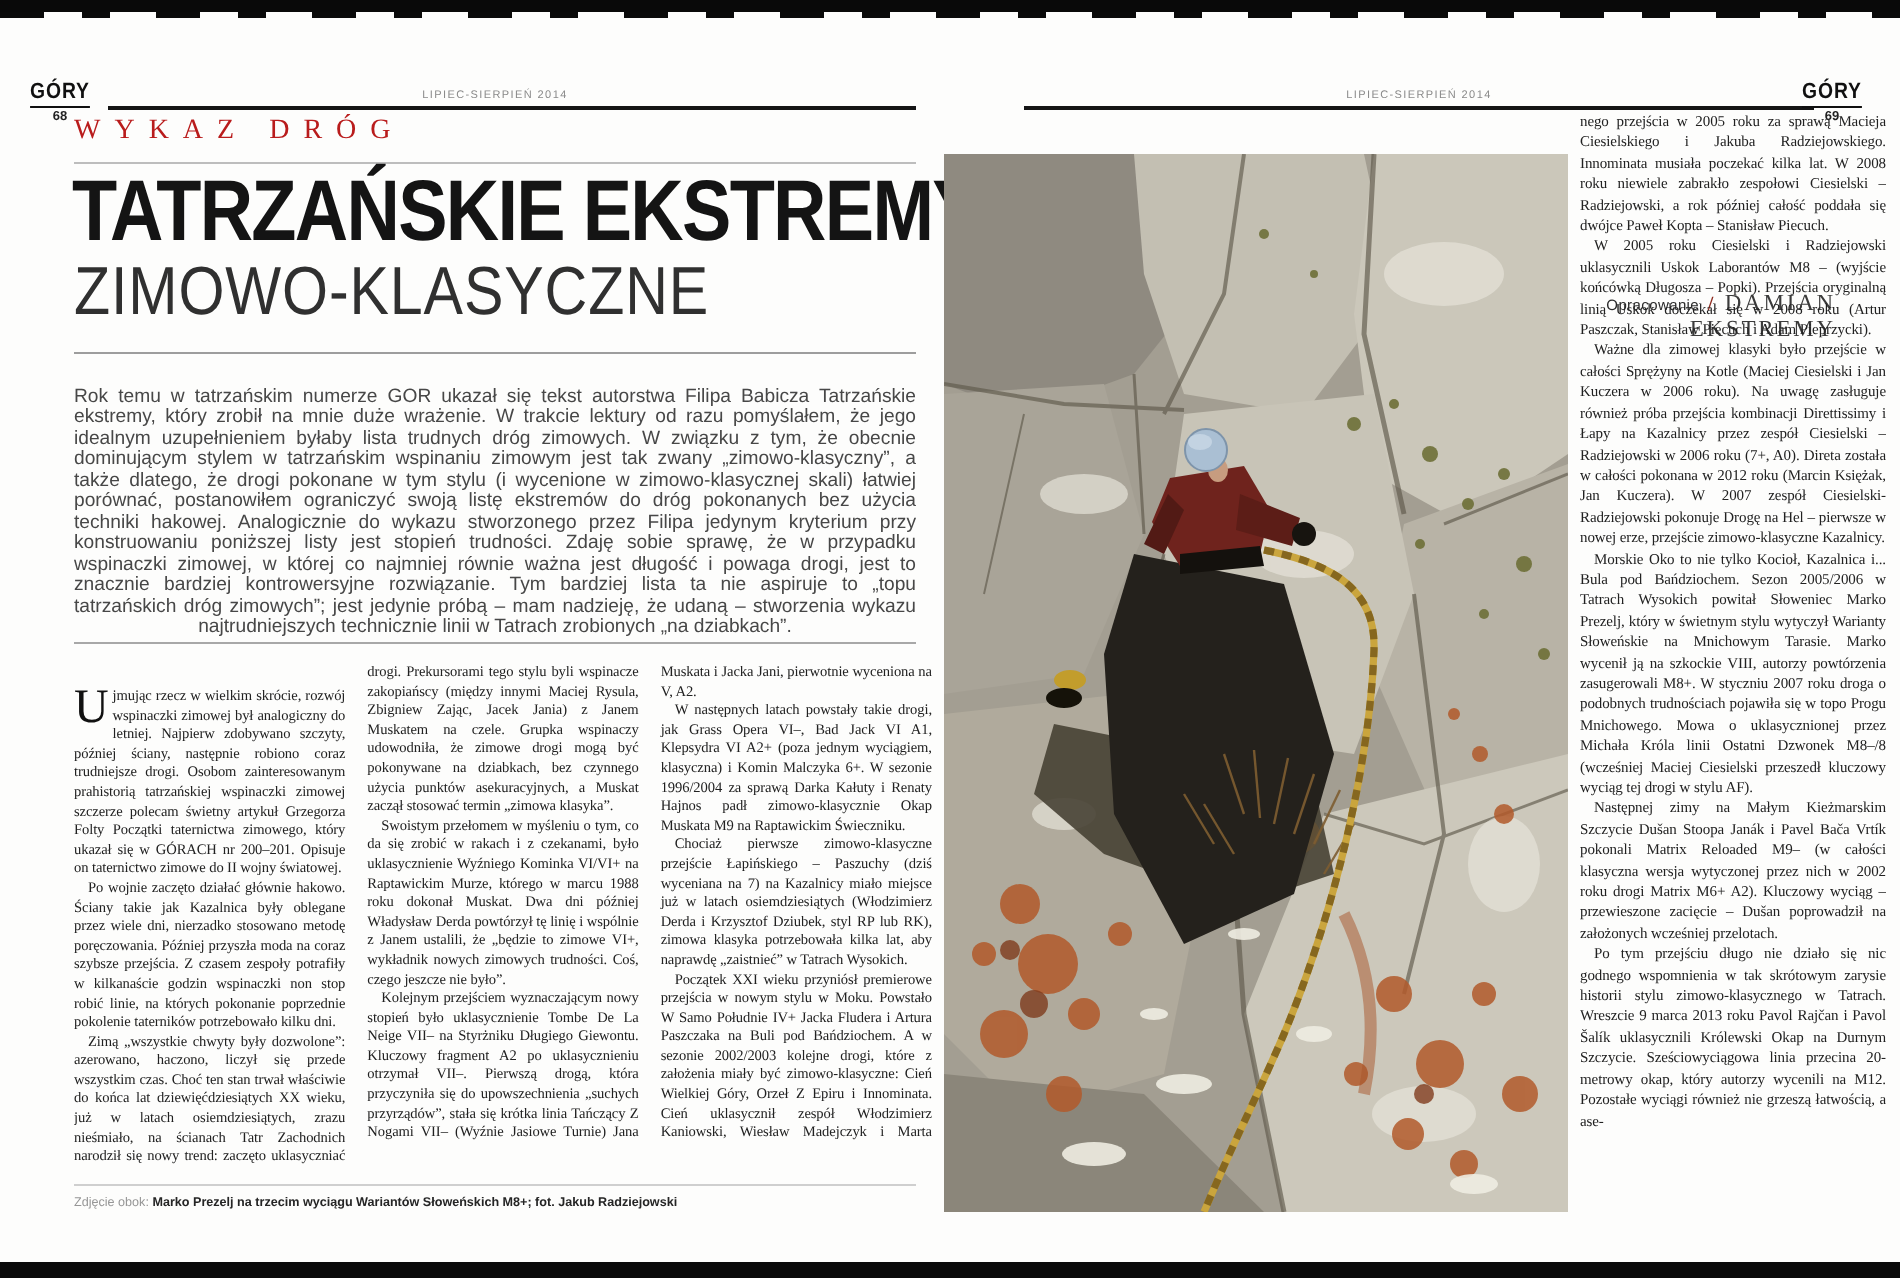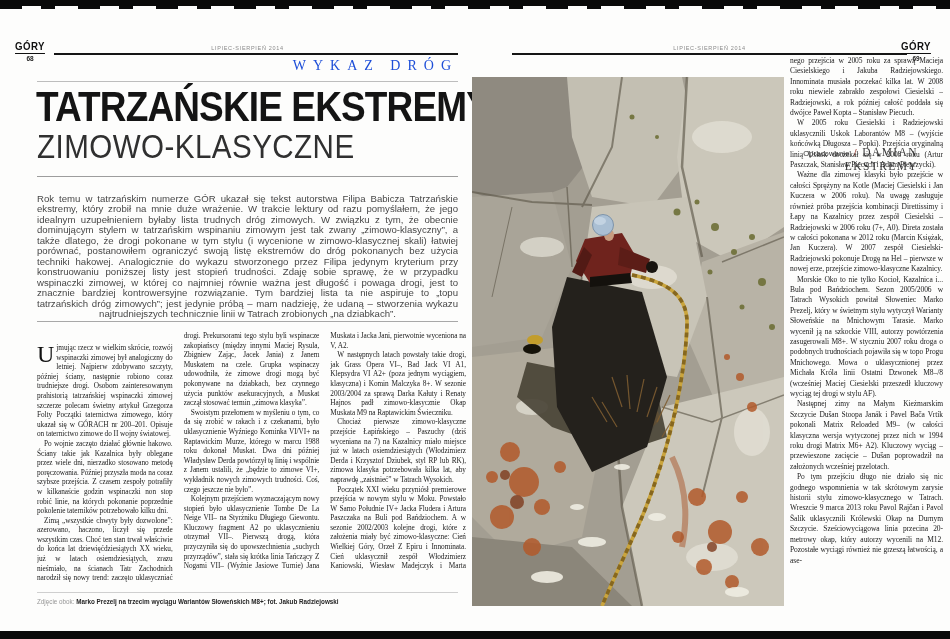--- a/index.html
+++ b/index.html
@@ -18,22 +18,22 @@
   .logo-left{left:10px;}
   .logo-right{left:896px;}
   .issue-date{position:absolute;top:45px;font-size:5.5px;color:#8a8a8a;letter-spacing:.7px;text-align:center;}
   .issue-date.left{left:37px;width:421px;}
   .issue-date.right{left:512px;width:395px;}
   .head-rule{position:absolute;top:53px;height:2px;background:#151515;}
   .head-rule.left{left:54px;width:404px;}
   .head-rule.right{left:512px;width:395px;}
 
   
-  .kicker{position:absolute;top:58px;left:37px;width:421px;text-align:right;
-      font-family:"Liberation Serif",serif;font-size:14px;letter-spacing:7px;color:#1d4ed8;}
+  .kicker{position:absolute;top:58px;left:37px;width:421px;text-align:left;
+      font-family:"Liberation Serif",serif;font-size:14px;letter-spacing:7px;color:#b91c1c;}
   .kicker-rule{position:absolute;top:81px;left:37px;width:421px;height:1px;background:#bdbdbd;}
   .article-title{position:absolute;top:85px;left:36px;white-space:nowrap;
       font-weight:bold;font-size:43px;letter-spacing:-1px;color:#141414;
       transform:scaleX(.86);transform-origin:left top;line-height:1;}
   .article-subtitle{position:absolute;top:129px;left:37px;white-space:nowrap;
       font-weight:400;font-size:34px;letter-spacing:.5px;color:#303030;
       transform:scaleX(.87);transform-origin:left top;line-height:1;}
   .byline{position:absolute;top:146px;right:32px;width:138px;text-align:right;
       font-family:"Liberation Serif",serif;font-size:11.5px;letter-spacing:1.4px;color:#3b3b3b;line-height:13px;}
   .byline .byline-label{font-family:"Liberation Sans",sans-serif;font-size:7.5px;font-weight:normal;
@@ -96,21 +96,21 @@
     <div class="intro-rule"></div>
     <div class="intro">Rok temu w tatrzańskim numerze GÓR ukazał się tekst autorstwa Filipa Babicza Tatrzańskie ekstremy, który zrobił na mnie duże wrażenie. W trakcie lektury od razu pomyślałem, że jego idealnym uzupełnieniem byłaby lista trudnych dróg zimowych. W związku z tym, że obecnie dominującym stylem w tatrzańskim wspinaniu zimowym jest tak zwany „zimowo-klasyczny”, a także dlatego, że drogi pokonane w tym stylu (i wycenione w zimowo-klasycznej skali) łatwiej porównać, postanowiłem ograniczyć swoją listę ekstremów do dróg pokonanych bez użycia techniki hakowej. Analogicznie do wykazu stworzonego przez Filipa jedynym kryterium przy konstruowaniu poniższej listy jest stopień trudności. Zdaję sobie sprawę, że w przypadku wspinaczki zimowej, w której co najmniej równie ważna jest długość i powaga drogi, jest to znacznie bardziej kontrowersyjne rozwiązanie. Tym bardziej lista ta nie aspiruje to „topu tatrzańskich dróg zimowych”; jest jedynie próbą – mam nadzieję, że udaną – stworzenia wykazu najtrudniejszych technicznie linii w Tatrach zrobionych „na dziabkach”.</div>
     <div class="intro-bottom-rule"></div>
 
     <div class="body-columns">
       <p class="first">Ujmując rzecz w wielkim skrócie, rozwój wspinaczki zimowej był analogiczny do letniej. Najpierw zdobywano szczyty, później ściany, następnie robiono coraz trudniejsze drogi. Osobom zainteresowanym prahistorią tatrzańskiej wspinaczki zimowej szczerze polecam świetny artykuł Grzegorza Folty Początki taternictwa zimowego, który ukazał się w GÓRACH nr 200–201. Opisuje on taternictwo zimowe do II wojny światowej.</p>
       <p>Po wojnie zaczęto działać głównie hakowo. Ściany takie jak Kazalnica były oblegane przez wiele dni, nierzadko stosowano metodę poręczowania. Później przyszła moda na coraz szybsze przejścia. Z czasem zespoły potrafiły w kilkanaście godzin wspinaczki non stop robić linie, na których pokonanie poprzednie pokolenie taterników potrzebowało kilku dni.</p>
       <p>Zimą „wszystkie chwyty były dozwolone”: azerowano, haczono, liczył się przede wszystkim czas. Choć ten stan trwał właściwie do końca lat dziewięćdziesiątych XX wieku, już w latach osiemdziesiątych, zrazu nieśmiało, na ścianach Tatr Zachodnich narodził się nowy trend: zaczęto uklasyczniać drogi. Prekursorami tego stylu byli wspinacze zakopiańscy (między innymi Maciej Rysula, Zbigniew Zając, Jacek Jania) z Janem Muskatem na czele. Grupka wspinaczy udowodniła, że zimowe drogi mogą być pokonywane na dziabkach, bez czynnego użycia punktów asekuracyjnych, a Muskat zaczął stosować termin „zimowa klasyka”.</p>
       <p>Swoistym przełomem w myśleniu o tym, co da się zrobić w rakach i z czekanami, było uklasycznienie Wyźniego Kominka VI/VI+ na Raptawickim Murze, którego w marcu 1988 roku dokonał Muskat. Dwa dni później Władysław Derda powtórzył tę linię i wspólnie z Janem ustalili, że „będzie to zimowe VI+, wykładnik nowych zimowych trudności. Coś, czego jeszcze nie było”.</p>
       <p>Kolejnym przejściem wyznaczającym nowy stopień było uklasycznienie Tombe De La Neige VII– na Styrżniku Długiego Giewontu. Kluczowy fragment A2 po uklasycznieniu otrzymał VII–. Pierwszą drogą, która przyczyniła się do upowszechnienia „suchych przyrządów”, stała się krótka linia Tańczący Z Nogami VII– (Wyźnie Jasiowe Turnie) Jana Muskata i Jacka Jani, pierwotnie wyceniona na V, A2.</p>
-      <p>W następnych latach powstały takie drogi, jak Grass Opera VI–, Bad Jack VI A1, Klepsydra VI A2+ (poza jednym wyciągiem, klasyczna) i Komin Malczyka 8+. W sezonie 2003/2004 za sprawą Darka Kałuty i Renaty Hajnos padł zimowo-klasycznie Okap Muskata M9 na Raptawickim Świeczniku.</p>
+      <p>W następnych latach powstały takie drogi, jak Grass Opera VI–, Bad Jack VI A1, Klepsydra VI A2+ (poza jednym wyciągiem, klasyczna) i Komin Malczyka 6+. W sezonie 1996/2004 za sprawą Darka Kałuty i Renaty Hajnos padł zimowo-klasycznie Okap Muskata M9 na Raptawickim Świeczniku.</p>
       <p>Chociaż pierwsze zimowo-klasyczne przejście Łapińskiego – Paszuchy (dziś wyceniana na 7) na Kazalnicy miało miejsce już w latach osiemdziesiątych (Włodzimierz Derda i Krzysztof Dziubek, styl RP lub RK), zimowa klasyka potrzebowała kilka lat, aby naprawdę „zaistnieć” w Tatrach Wysokich.</p>
       <p>Początek XXI wieku przyniósł premierowe przejścia w nowym stylu w Moku. Powstało W Samo Południe IV+ Jacka Fludera i Artura Paszczaka na Buli pod Bańdziochem. A w sezonie 2002/2003 kolejne drogi, które z założenia miały być zimowo-klasyczne: Cień Wielkiej Góry, Orzeł Z Epiru i Innominata. Cień uklasycznił zespół Włodzimierz Kaniowski, Wiesław Madejczyk i Marta Oleszczuk w 2003 roku. Orzeł doczekał się klasycz-</p>
     </div>
 
     <div class="caption-rule"></div>
     <div class="photo-caption">
       <span class="cap-label">Zdjęcie obok:</span>
       <span class="cap-text">Marko Prezelj na trzecim wyciągu Wariantów Słoweńskich M8+; fot. Jakub Radziejowski</span>
     </div>
   </div>
@@ -242,19 +242,19 @@
           <path d="M160,198 C195,205 216,218 215,248 C213,305 195,380 170,440 C158,468 142,500 130,529" stroke="#86671f" stroke-width="3.6" stroke-dasharray="5 4"></path>
         </g>
       </svg>
     </div>
 
     <div class="right-column">
       <p class="cont">nego przejścia w 2005 roku za sprawą Macieja Ciesielskiego i Jakuba Radziejowskiego. Innominata musiała poczekać kilka lat. W 2008 roku niewiele zabrakło zespołowi Ciesielski – Radziejowski, a rok później całość poddała się dwójce Paweł Kopta – Stanisław Piecuch.</p>
       <p>W 2005 roku Ciesielski i Radziejowski uklasycznili Uskok Laborantów M8 – (wyjście końcówką Długosza – Popki). Przejścia oryginalną linią Uskok doczekał się w 2008 roku (Artur Paszczak, Stanisław Piecuch i Adam Pieprzycki).</p>
       <p>Ważne dla zimowej klasyki było przejście w całości Sprężyny na Kotle (Maciej Ciesielski i Jan Kuczera w 2006 roku). Na uwagę zasługuje również próba przejścia kombinacji Direttissimy i Łapy na Kazalnicy przez zespół Ciesielski – Radziejowski w 2006 roku (7+, A0). Direta została w całości pokonana w 2012 roku (Marcin Księżak, Jan Kuczera). W 2007 zespół Ciesielski-Radziejowski pokonuje Drogę na Hel – pierwsze w nowej erze, przejście zimowo-klasyczne Kazalnicy.</p>
       <p>Morskie Oko to nie tylko Kocioł, Kazalnica i... Bula pod Bańdziochem. Sezon 2005/2006 w Tatrach Wysokich powitał Słoweniec Marko Prezelj, który w świetnym stylu wytyczył Warianty Słoweńskie na Mnichowym Tarasie. Marko wycenił ją na szkockie VIII, autorzy powtórzenia zasugerowali M8+. W styczniu 2007 roku droga o podobnych trudnościach pojawiła się w topo Progu Mnichowego. Mowa o uklasycznionej przez Michała Króla linii Ostatni Dzwonek M8–/8 (wcześniej Maciej Ciesielski przeszedł kluczowy wyciąg tej drogi w stylu AF).</p>
-      <p>Następnej zimy na Małym Kieżmarskim Szczycie Dušan Stoopa Janák i Pavel Bača Vrtík pokonali Matrix Reloaded M9– (w całości klasyczna wersja wytyczonej przez nich w 1994 roku drogi Matrix M6+ A2). Kluczowy wyciąg – przewieszone zacięcie – Dušan poprowadził na założonych wcześniej przelotach.</p>
+      <p>Następnej zimy na Małym Kieżmarskim Szczycie Dušan Stoopa Janák i Pavel Bača Vrtík pokonali Matrix Reloaded M9– (w całości klasyczna wersja wytyczonej przez nich w 2002 roku drogi Matrix M6+ A2). Kluczowy wyciąg – przewieszone zacięcie – Dušan poprowadził na założonych wcześniej przelotach.</p>
       <p>Po tym przejściu długo nie działo się nic godnego wspomnienia w tak skrótowym zarysie historii stylu zimowo-klasycznego w Tatrach. Wreszcie 9 marca 2013 roku Pavol Rajčan i Pavol Šalík uklasycznili Królewski Okap na Durnym Szczycie. Sześciowyciągowa linia przecina 20-metrowy okap, który autorzy wycenili na M12. Pozostałe wyciągi również nie grzeszą łatwością, a ase-</p>
     </div>
   </div>
 
   <div class="scan-bar-bottom"></div>
 </div>
 
 </body></html>

